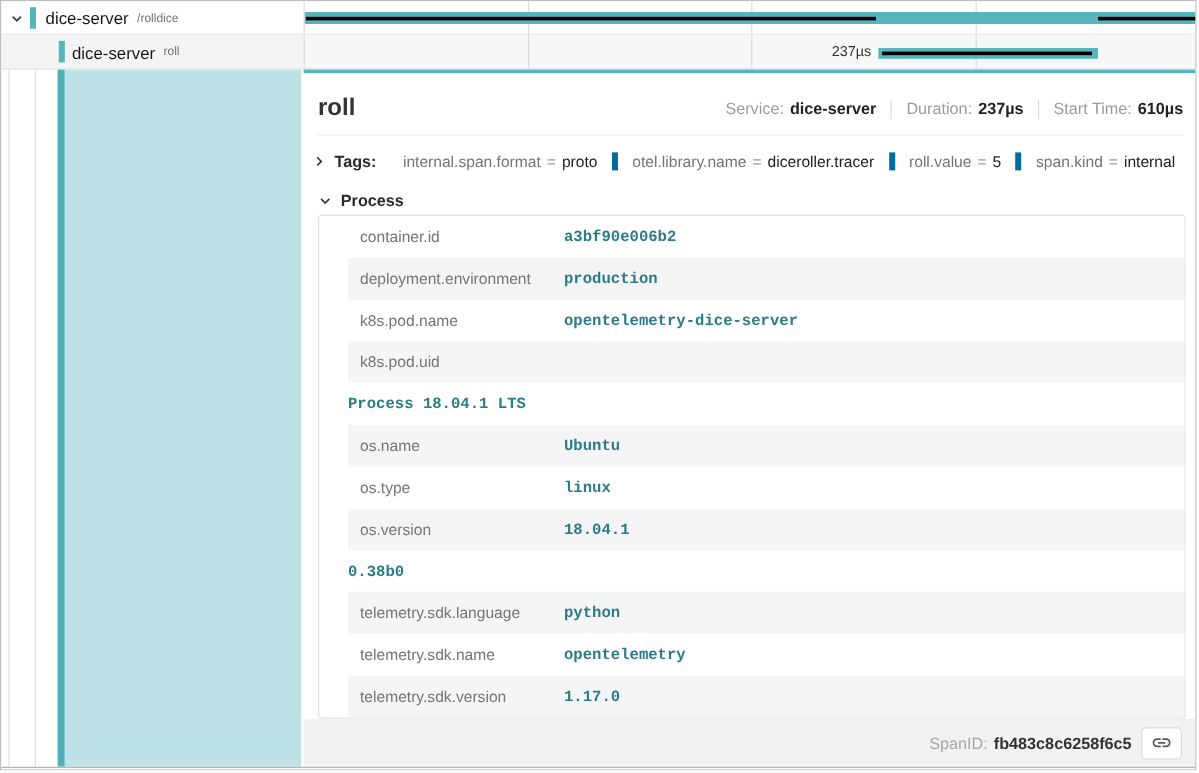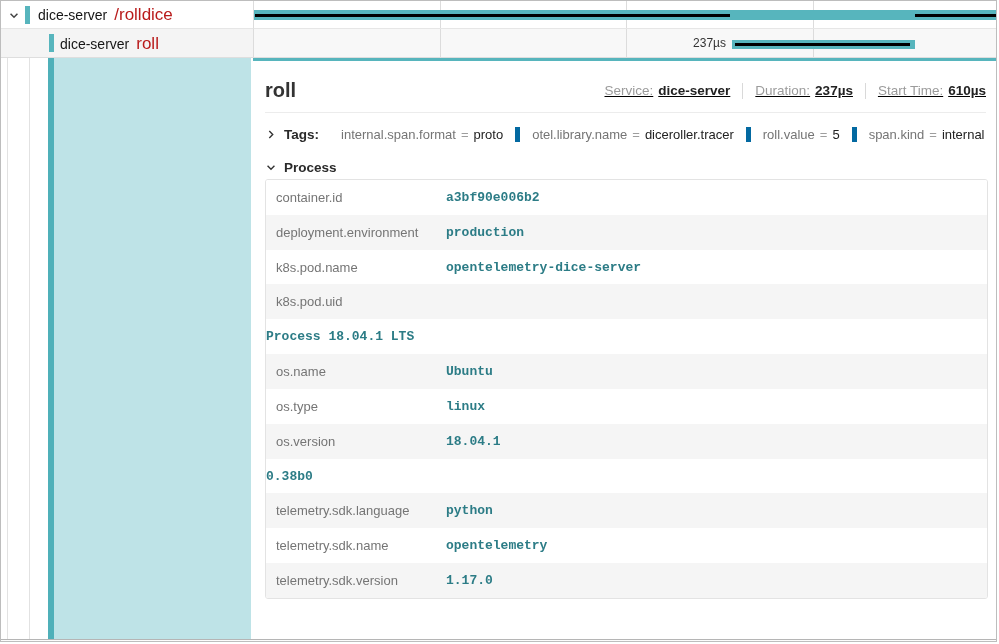--- a/index.html
+++ b/index.html
@@ -10,21 +10,21 @@
   .row1-left { position: absolute; left: 0; top: 0; width: 252px; height: 28px; background: #fff; border-bottom: 1px solid #e6e6e6; }
   .row2-left { position: absolute; left: 0; top: 28px; width: 252px; height: 29px; background: #f4f4f4; border-bottom: 1px solid #dedede; }
   .detail-left { position: absolute; left: 0; top: 57px; width: 252px; height: 581px; background: #fff; }
   .guide-line { position: absolute; top: 0; bottom: 0; width: 1px; background: #e2e2e2; }
   .gl-1 { left: 6px; } .gl-2 { left: 28px; }
   .detail-stripe { position: absolute; left: 47px; top: 0; bottom: 0; width: 6px; background: #4fb0b9; }
   .detail-fill { position: absolute; left: 53px; top: 0; bottom: 0; width: 197px; background: #bee3e7; }
   .tree-chevron { position: absolute; left: 7px; top: 9px; width: 12px; height: 11px; cursor: pointer; }
   .mini-stripe { position: absolute; width: 5px; height: 18px; top: 5px; background: #57b5bd; }
   .svc-name { font-size: 14px; color: #161616; font-weight: 500; }
-  .op-name { font-size: 17px; color: #b91c1c; margin-left: 7px; }
+  .op-name { font-size: 10px; color: #737373; margin-left: 7px; }
   .row1-text { position: absolute; left: 37px; top: 0; height: 28px; display: flex; align-items: center; }
   .row2-text { position: absolute; left: 59px; top: 0; height: 29px; display: flex; align-items: center; }
   .row1-left .mini-stripe { left: 24px; }
   .row2-left .mini-stripe { left: 48px; top: 5px; }
 
   
   .row1-right { position: absolute; left: 252px; top: 0; width: 745px; height: 28px; background: #fff; border-bottom: 1px solid #e6e6e6; border-left: 1px solid #dcdcdc; }
   .row2-right { position: absolute; left: 252px; top: 28px; width: 745px; height: 29px; background: #f8f8f8; border-bottom: 1px solid #dedede; border-left: 1px solid #dcdcdc; }
   .grid-line { position: absolute; top: 0; bottom: 0; width: 1px; background: #dcdcdc; }
   .q1 { left: 186px; } .q2 { left: 372px; } .q3 { left: 559px; }
@@ -34,37 +34,37 @@
   .crit-seg { position: absolute; height: 3px; background: #000; }
   .crit-a { left: 1px; top: 4px; width: 475px; }
   .crit-b { left: 661px; top: 4px; width: 83px; }
   .crit-c { left: 3px; right: 5px; top: 3px; }
   .duration-label { position: absolute; left: 0; top: 0; width: 472px; height: 29px; line-height: 29px; text-align: right; font-size: 12px; color: #333; }
 
   
   .detail-card { position: absolute; left: 252px; top: 57px; width: 745px; height: 541px; background: #fff; border-top: 3px solid #57b5bd; }
   .card-header { position: absolute; top: 0; left: 12px; right: 12px; height: 52px; border-bottom: 1px solid #ececec; display: flex; align-items: center; padding-top: 8px; }
   .span-title { font-size: 20px; font-weight: 600; color: #333; }
-  .header-meta { margin-left: auto; display: flex; font-size: 13.5px; text-decoration: underline; }
+  .header-meta { margin-left: auto; display: flex; font-size: 13.5px; }
   .meta-label { color: #9b9b9b; margin-right: 5px; }
   .meta-value { color: #222; font-weight: 700; }
   .v-div { width: 1px; height: 16px; background: #d9d9d9; margin: 0 12px; }
 
   .accordion-row { position: absolute; left: 12px; right: 12px; display: flex; align-items: center; cursor: pointer; }
-  .tags-row { top: 60px; height: 26px; }
+  .tags-row { top: 60px; height: 26px; justify-content: center; }
   .process-row { top: 94px; height: 24px; }
   .acc-chevron { width: 12px; height: 11px; margin-right: 7px; flex: none; }
   .acc-label { font-size: 13.5px; font-weight: 700; color: #2a2a2a; margin-right: 10px; }
   .tag-item { display: flex; align-items: center; font-size: 13px; padding: 0 12px; }
   .tag-item + .tag-item { border-left: 5px solid #0369a1; }
   .tag-key { color: #757575; }
   .tag-eq { color: #9e9e9e; margin: 0 5px; }
   .tag-val { color: #222; }
 
-  .kv-table { position: absolute; top: 118px; left: 12px; width: 723px; height: 420px; border: 1px solid #e3e3e3; border-radius: 3px; display: flex; flex-direction: column; overflow: hidden; }
+  .kv-table { position: absolute; top: 118px; left: 12px; width: 723px; height: 420px; border: 1px solid #e3e3e3; border-radius: 3px; display: flex; flex-direction: column; overflow: hidden; padding-left: 24px; }
   .kv-row { flex: 1; display: flex; align-items: center; background: #fff; }
   .kv-row:nth-child(even) { background: #f5f5f5; }
   .kv-key { width: 180px; padding-left: 10px; font-size: 13px; color: #757575; flex: none; }
   .kv-val { font-family: Liberation Mono, monospace; font-size: 13px; font-weight: 700; color: #2c7c86; }
 
   .below-card { position: absolute; left: 252px; top: 598px; width: 745px; height: 40px; background: #f2f2f2; display: flex; align-items: center; justify-content: flex-end; padding-right: 13px; }
   .footer-label { font-size: 13.5px; color: #a6a6a6; margin-right: 5px; }
   .footer-value { font-size: 13.5px; color: #333; font-weight: 600; }
   .link-button { margin-left: 8px; width: 34px; height: 27px; background: #fff; border: 1px solid #d9d9d9; border-radius: 4px; display: flex; align-items: center; justify-content: center; cursor: pointer; }
 
@@ -209,15 +209,24 @@
           <span class="kv-key">telemetry.sdk.name</span>
           <span class="kv-val">opentelemetry</span>
         </div>
       <div class="kv-row">
           <span class="kv-key">telemetry.sdk.version</span>
           <span class="kv-val">1.17.0</span>
         </div>
     </div>
   </div>
 
+  <div class="below-card">
+    <span class="footer-label">SpanID:</span>
+    <span class="footer-value">fb483c8c6258f6c5</span>
+    <span class="link-button">
+      <svg width="18" height="18" viewBox="0 0 24 24">
+          <path fill="#595959" d="M3.9 12c0-1.71 1.39-3.1 3.1-3.1h4V7H7c-2.76 0-5 2.24-5 5s2.24 5 5 5h4v-1.9H7c-1.71 0-3.1-1.39-3.1-3.1zM8 13h8v-2H8v2zm9-6h-4v1.9h4c1.71 0 3.1 1.39 3.1 3.1s-1.39 3.1-3.1 3.1h-4V17h4c2.76 0 5-2.24 5-5s-2.24-5-5-5z"></path>
+        </svg>
+    </span>
+  </div>
 
   <div class="bottom-strip"></div>
 </div>
 
 </body></html>

